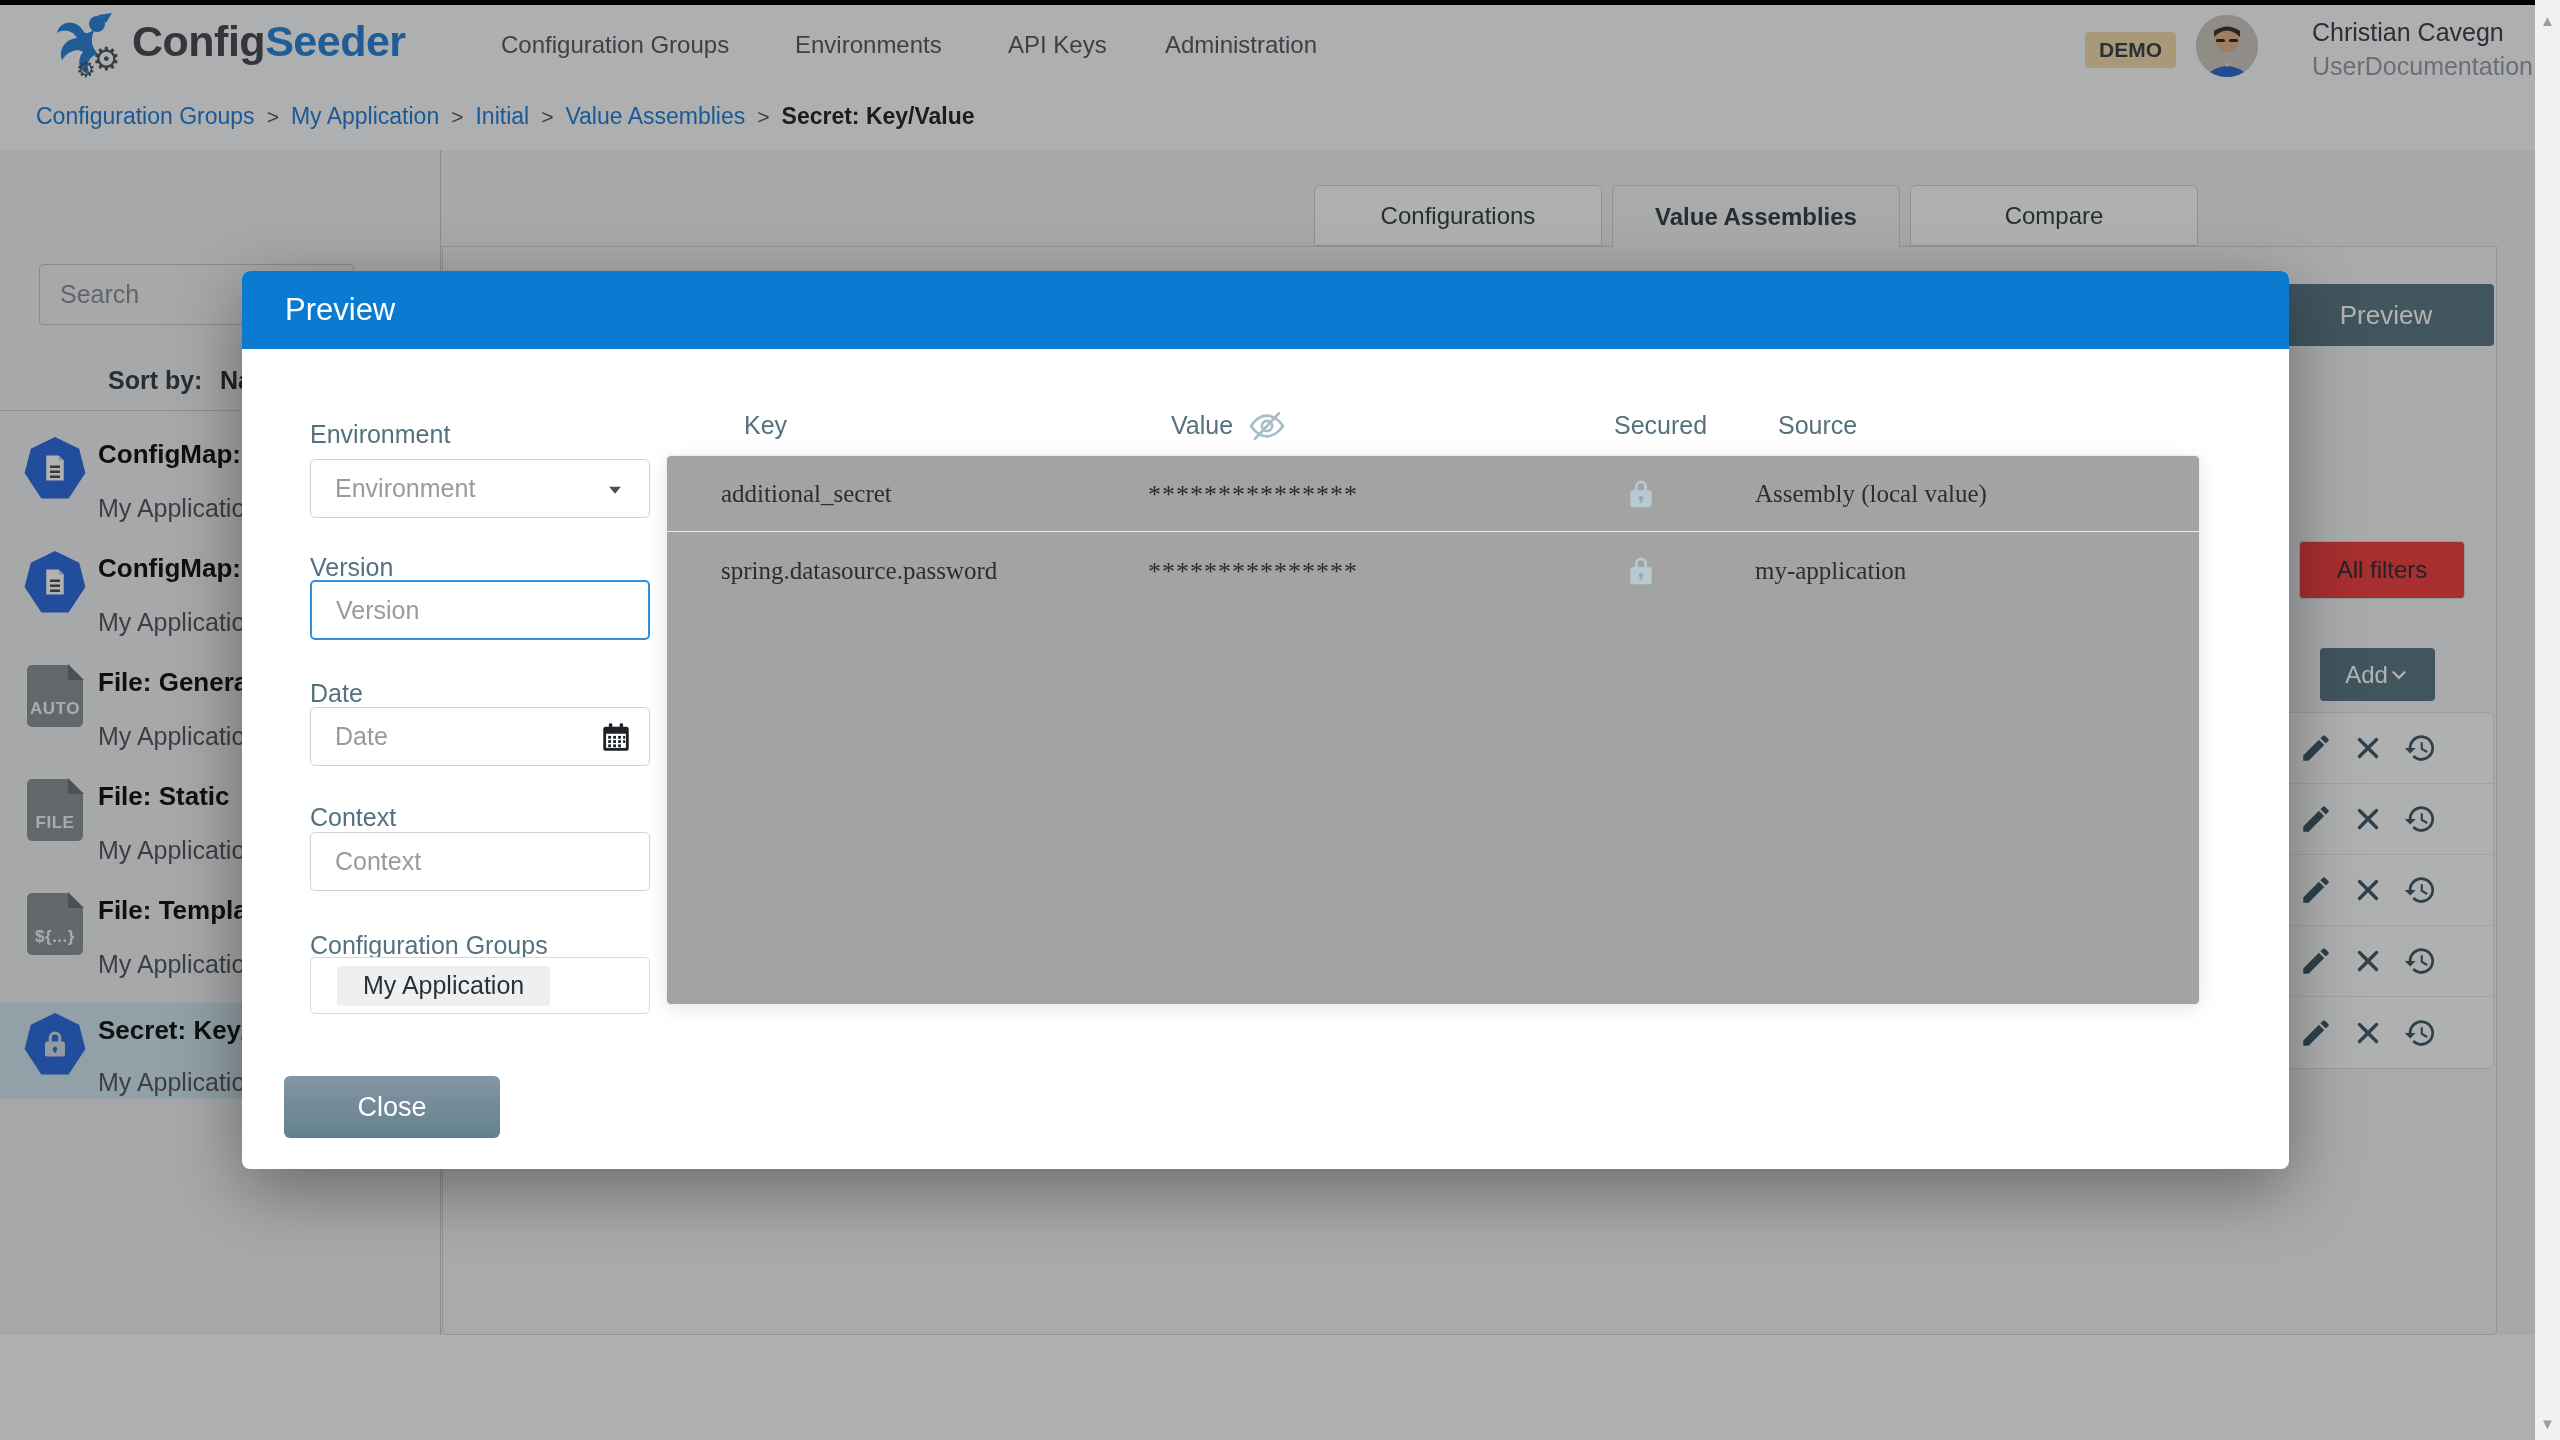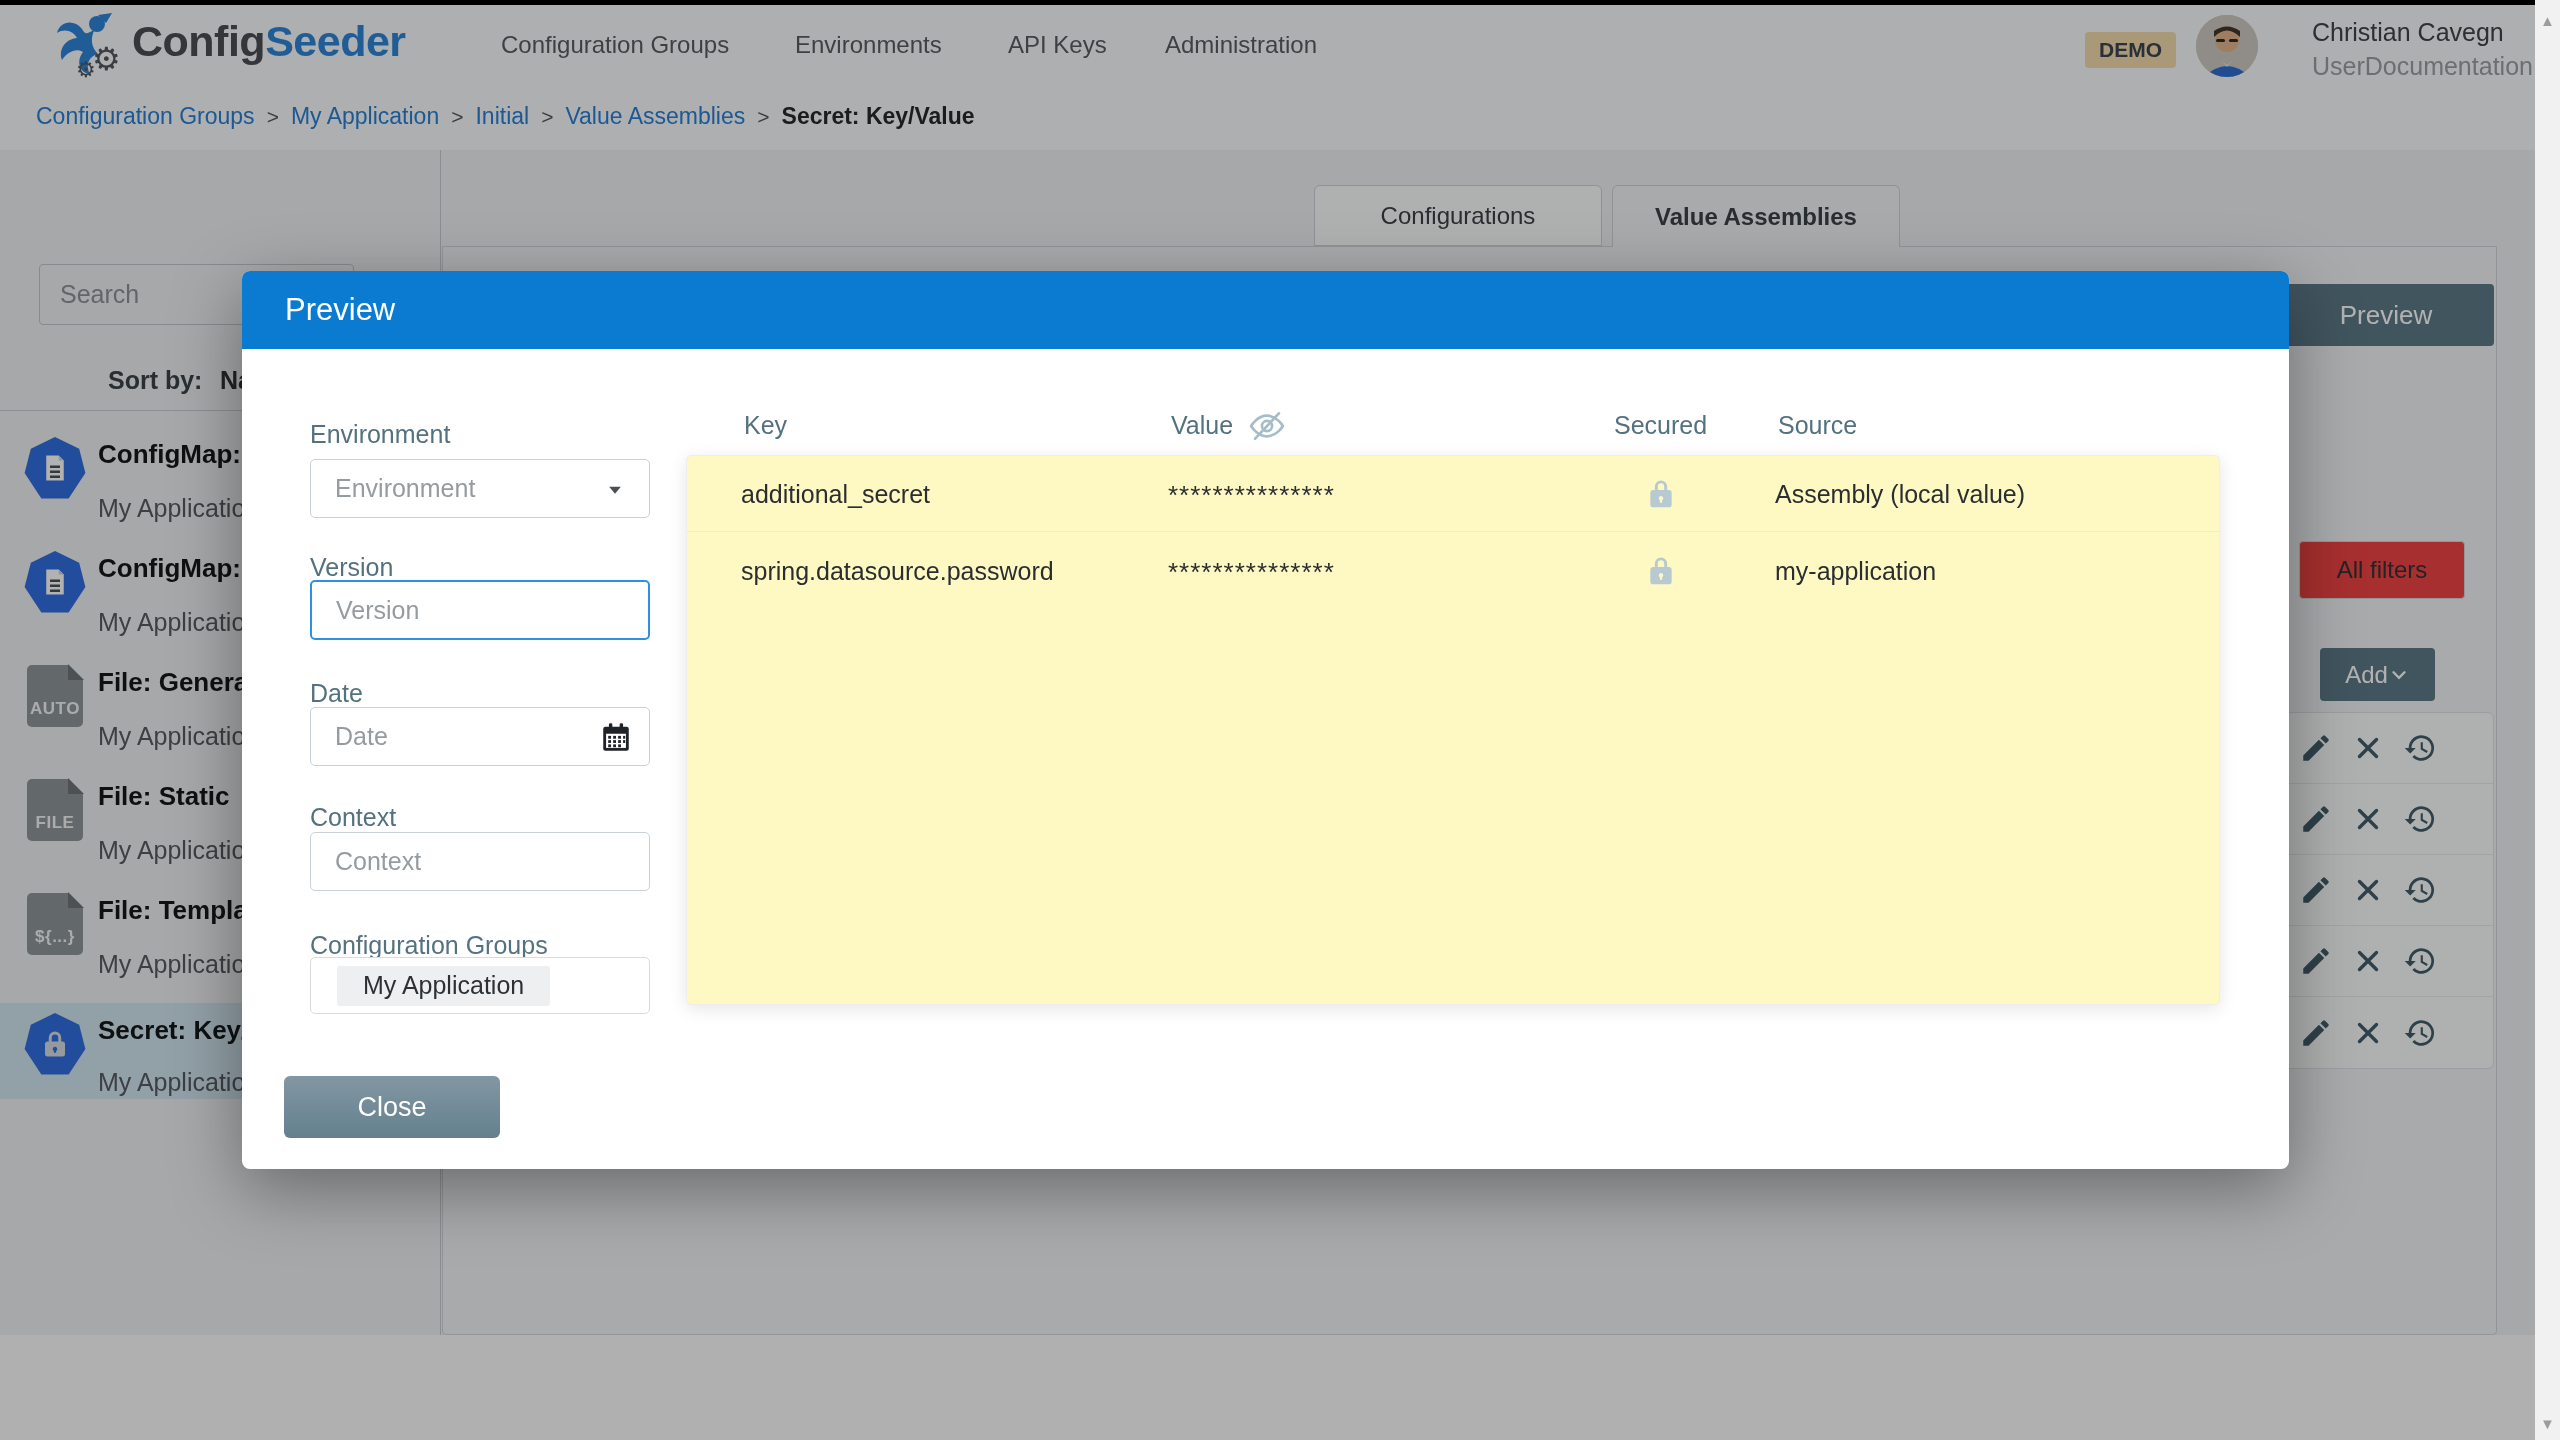--- a/index.html
+++ b/index.html
@@ -103,22 +103,22 @@
   .groups-box { position:absolute; left:68px; width:340px; height:57px; border:1px solid #d8dcdf; border-radius:5px; background:#fff;
     display:flex; align-items:center; padding-left:26px; }
   .group-chip { background:#edeff1; border-radius:3px; height:40px; display:flex; align-items:center; padding:0 26px;
     font-size:25px; color:#2c3136; }
   .close-btn { position:absolute; left:42px; top:805px; width:216px; height:62px; border:none; border-radius:6px;
     background:linear-gradient(#8297a3,#64808e); color:#fff; font-size:27px; cursor:pointer; font-family:"Liberation Sans",sans-serif; }
 
   .tbl-head { position:absolute; top:140px; font-size:25px; color:#54717f; }
   .th-key { left:502px; } .th-value { left:929px; } .th-secured { left:1356px;margin-left:16px; } .th-source { left:1536px; }
   .eye-ico { position:absolute; left:1006px; top:136px; width:38px; height:38px; }
-  .rows-card { position:absolute; left:444px; top:184px; width:1534px; height:550px; background:#fef9c3; border:1px solid #eceef0;
-    border-radius:5px; box-shadow:0 4px 18px rgba(0,0,0,0.10); }
+  .rows-card { position:absolute; left:424px; top:184px; width:1534px; height:550px; background:#a3a3a3; border:1px solid #eceef0;
+    border-radius:5px; box-shadow:0 4px 18px rgba(0,0,0,0.10);font-family:Liberation Serif, serif; }
   .t-row { position:absolute; left:0; width:100%; height:76px; }
   .t-row.r1 { top:0; border-bottom:1px solid #e8eaec; }
   .t-row.r2 { top:77px; }
   .cell { position:absolute; top:24px; font-size:25px; color:#2b2e31; white-space:nowrap; }
   .c-key { left:54px; } .c-val { left:481px; font-size:26px; letter-spacing:1px; } .c-src { left:1088px; }
   .lock-ico { position:absolute; left:958px; top:20px; width:32px; height:36px; }
 
   svg { display:block; }
 </style>
 </head>
@@ -170,20 +170,21 @@
       <span class="crumb-link">Value Assemblies</span>
       <span class="crumb-sep">&gt;</span>
       <span class="crumb-current">Secret: Key/Value</span>
     </div>
   </div>
 
   <div class="main-bg"></div>
 
   <div class="tab tab-0">Configurations</div>
   <div class="tab tab-1 active">Value Assemblies</div>
+  <div class="tab tab-2">Compare</div>
 
   <div class="panel"></div>
 
   <div class="sidebar">
     <input class="search-input" type="text" placeholder="Search" style="">
     <div class="sort-row">
       <span class="sort-label">Sort by:</span>
       <span class="sort-value">Na</span>
     </div>
     <div class="sidebar-divider"></div>

